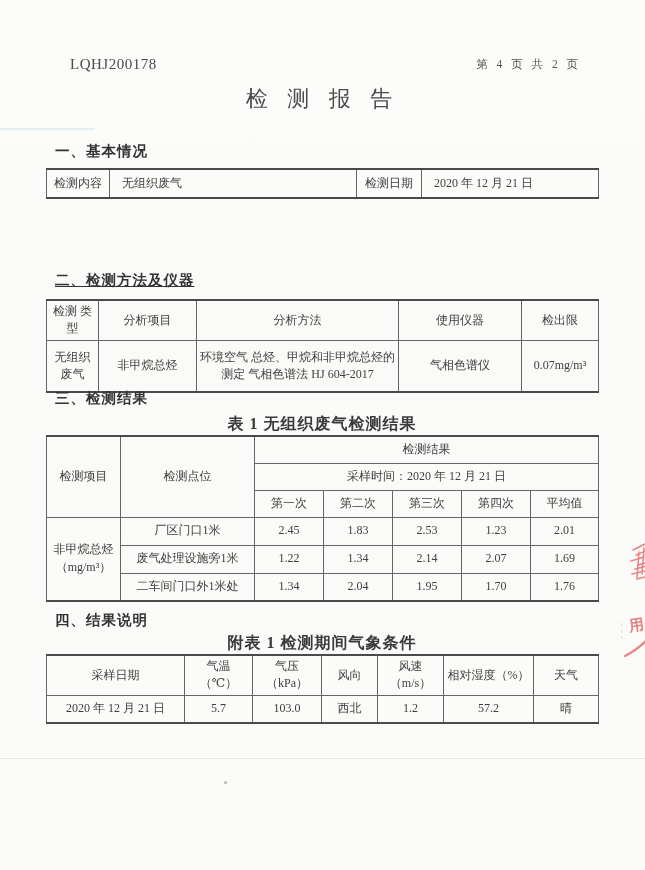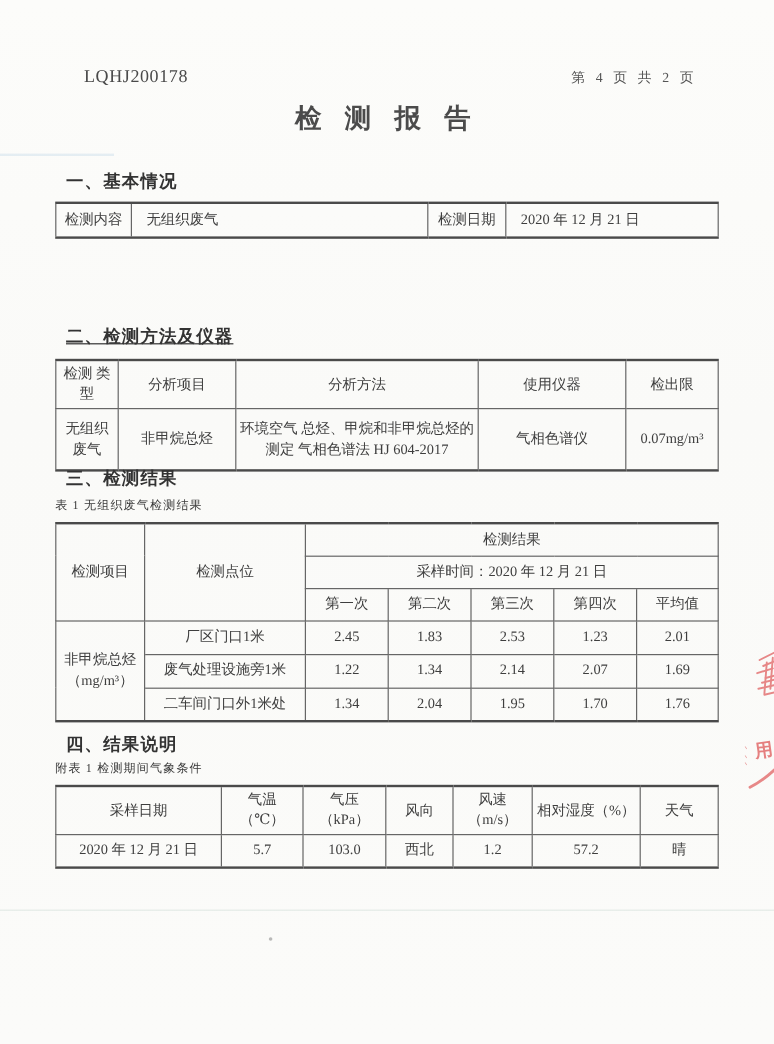--- a/index.html
+++ b/index.html
@@ -19,28 +19,28 @@
   .artifact-streak { position:absolute; left:0; top:128px; width:95px; height:2px;
     background:rgba(160,195,225,0.25); }
   .artifact-speck { position:absolute; left:224px; top:781px; width:3px; height:3px;
     background:rgba(120,120,120,0.5); border-radius:50%; }
 
   .report-no { position:absolute; left:70px; top:56px; font-size:15px;
     letter-spacing:0.5px; color:#4a4a4a; }
   .page-indicator { position:absolute; right:64px; top:57px; font-size:11.5px;
     letter-spacing:3px; color:#555; }
   .doc-title { position:absolute; left:0; top:84px; width:645px; text-align:center;
-    font-size:22px; font-weight:bold; letter-spacing:7px; color:#4b4b4b; }
+    font-size:22px; font-weight:normal; letter-spacing:7px; color:#4b4b4b; }
 
   .sec-heading { position:absolute; left:55px; font-size:14.5px; font-weight:bold;
     color:#333; letter-spacing:1px; }
   #sec1 { top:142px; } #sec2 { top:271px;text-decoration:underline; } #sec3 { top:389px;font-family:Liberation Serif, serif; } #sec4 { top:611px; }
 
-  .tbl-caption { position:absolute; left:46px; width:552px; 
-    font-size:10px; font-weight:normal; color:#3a3a3a; letter-spacing:1px; }
+  .tbl-caption { position:absolute; left:46px; width:552px; text-align:center;
+    font-size:16px; font-weight:bold; color:#3a3a3a; letter-spacing:1px; }
   #cap-result { top:414px; } #cap-weather { top:633px; }
 
   table.doc-table { position:absolute; left:46px; border-collapse:collapse;
     table-layout:fixed; width:552px; font-size:12px; color:#3e3e3e; }
   table.doc-table td, table.doc-table th {
     border:1px solid #666; font-weight:normal; text-align:center;
     padding:2px 3px; line-height:1.45; overflow:hidden;
   }
   table.doc-table { border-top:2.5px solid #4a4a4a; border-bottom:2.5px solid #4a4a4a; }
   table.doc-table tr:first-child td, table.doc-table tr:first-child th { border-top:2px solid #4a4a4a; }

